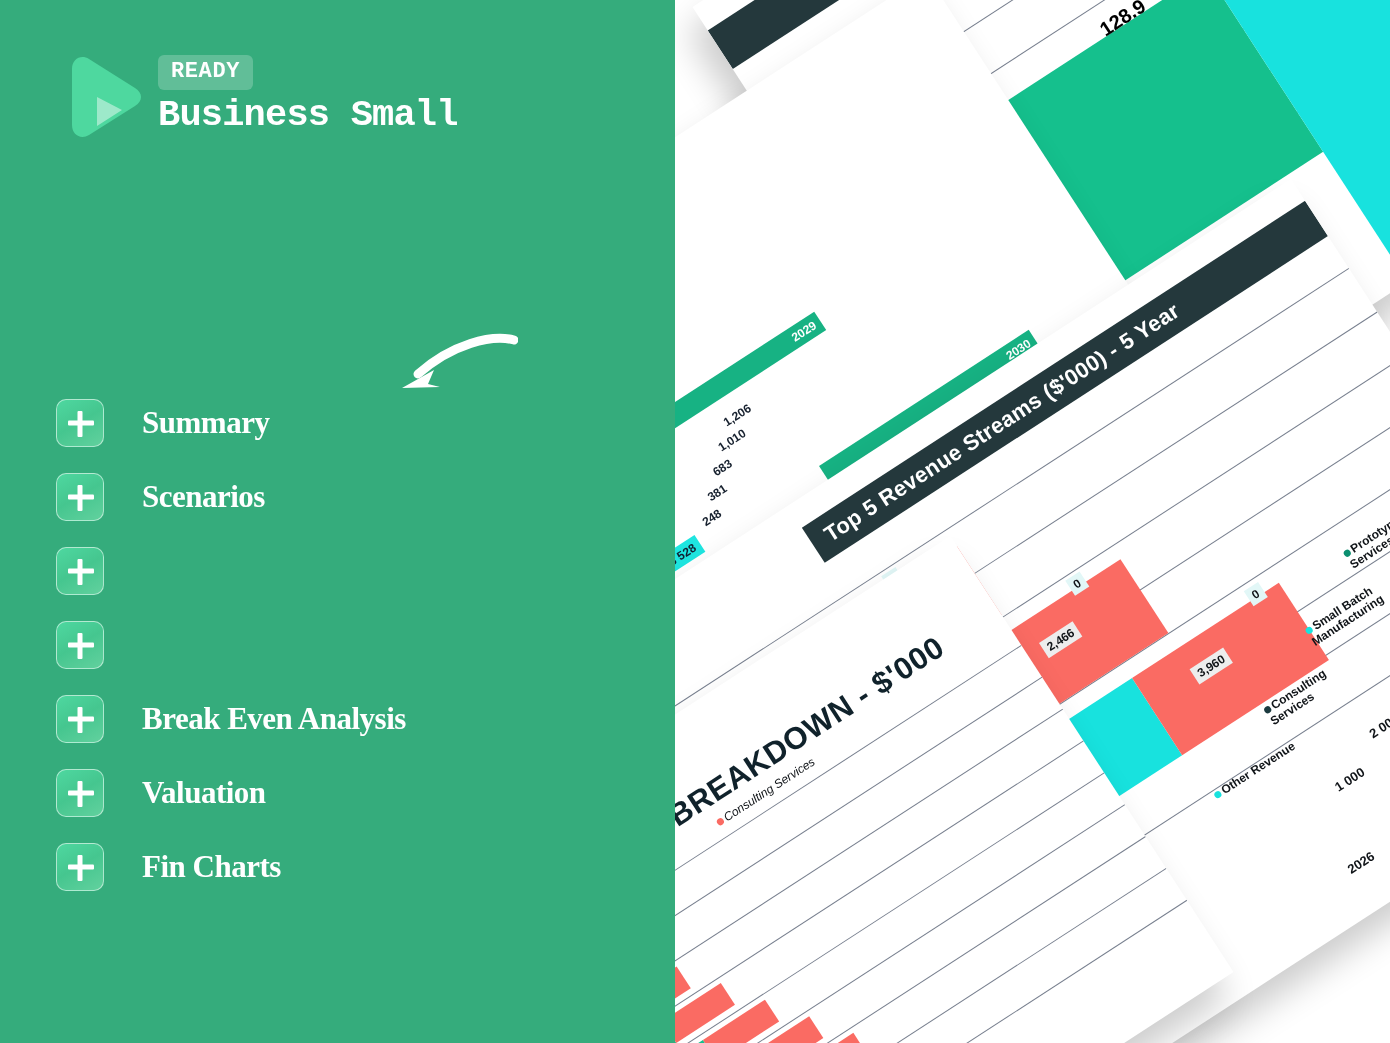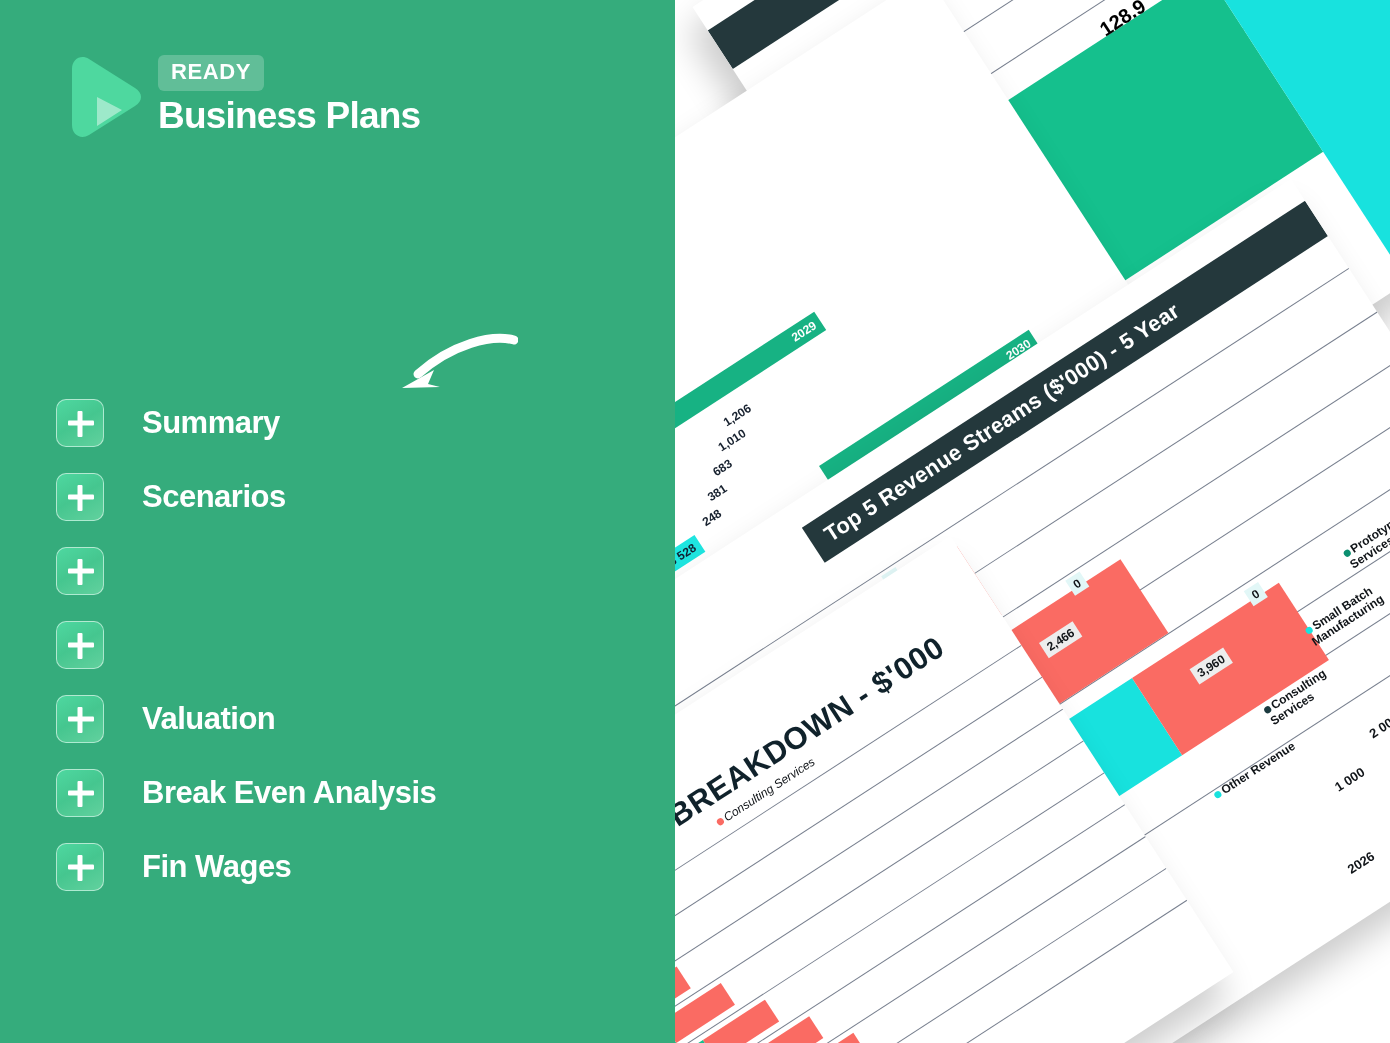--- a/index.html
+++ b/index.html
@@ -57,37 +57,37 @@
   .lgd .dot { display:inline-block; width:7px; height:7px; border-radius:50%; vertical-align:middle; margin-right:2px;}
   .ttl-dk   { position:absolute; color:#10222b; font-weight:bold; white-space:nowrap;}
 
   
   #panel {
     position:absolute; left:0; top:0; width:675px; height:1043px;
     background:#35AC7C;
     z-index:10;
   }
 
-  #logo-row { position:absolute; left:66px; top:55px; display:flex; align-items:flex-start; }
+  #logo-row { position:absolute; left:66px; top:55px; display:flex; align-items:flex-start;font-family:Liberation Mono, monospace; }
   #play { position:relative; width:76px; height:84px; flex:none; }
   #badge {
     display:inline-block; background:rgba(255,255,255,.22); color:#ffffff;
     font-size:22px; font-weight:bold; letter-spacing:.6px;
     padding:4px 13px 6px; border-radius:6px;
   }
   #brand { color:#ffffff; font-size:37px; font-weight:bold; letter-spacing:-.8px; margin-top:4px; }
 
   #headline {
     position:absolute; left:58px; top:245px;
     color:#ffffff; font-size:63px; font-weight:bold; letter-spacing:-1.6px; line-height:1;
   }
 
   #arrow { position:absolute; left:388px; top:332px; width:130px; height:62px; }
 
-  #list { position:absolute; left:56px; top:386px; width:600px; }
+  #list { position:absolute; left:56px; top:386px; width:600px;font-family:Liberation Serif, serif; }
   .item { display:flex; align-items:center; height:74px; }
   .plusbox {
     width:48px; height:48px; border-radius:10px; flex:none;
     background:linear-gradient(150deg,#4ED8A0 0%, #45C68F 48%, #62D19E 100%);
     border:1.5px solid rgba(255,255,255,.55);
     position:relative;
   }
   .plusbox:before, .plusbox:after {
     content:""; position:absolute; background:#ffffff; border-radius:1px;
   }
@@ -284,21 +284,21 @@
 
   <div id="logo-row">
     <div id="play">
       <svg width="76" height="84" viewBox="0 0 76 84">
         <path d="M6 14 C6 4 15 -1 23 4 L69 33 C77 38 77 46 69 51 L23 80 C15 85 6 80 6 70 Z" fill="#4ED89F"></path>
         <path d="M31 42 L31 71 L56 55 Z" fill="#ffffff" opacity="0.45"></path>
       </svg>
     </div>
     <div style="margin-left:16px;">
       <span id="badge">READY</span>
-      <div id="brand">Business Plans</div>
+      <div id="brand">Business Small</div>
     </div>
   </div>
 
 
   <div id="arrow">
     <svg width="130" height="62" viewBox="0 0 130 62">
       <path d="M126 8 C104 2 64 12 30 42" stroke="#ffffff" stroke-width="9" fill="none" stroke-linecap="round"></path>
       <path d="M14 56 L46 38 L40 52 L52 55 Z" fill="#ffffff"></path>
     </svg>
   </div>
@@ -313,25 +313,25 @@
       <div class="item-label">Scenarios</div>
     </div>
     <div class="item">
       <div class="plusbox"></div>
     </div>
     <div class="item">
       <div class="plusbox"></div>
     </div>
     <div class="item">
       <div class="plusbox"></div>
+      <div class="item-label">Break Even Analysis</div>
+    </div>
+    <div class="item">
+      <div class="plusbox"></div>
       <div class="item-label">Valuation</div>
     </div>
     <div class="item">
       <div class="plusbox"></div>
-      <div class="item-label">Break Even Analysis</div>
-    </div>
-    <div class="item">
-      <div class="plusbox"></div>
-      <div class="item-label">Fin Wages</div>
+      <div class="item-label">Fin Charts</div>
     </div>
   </div>
 
 </div>
 
 </body></html>

